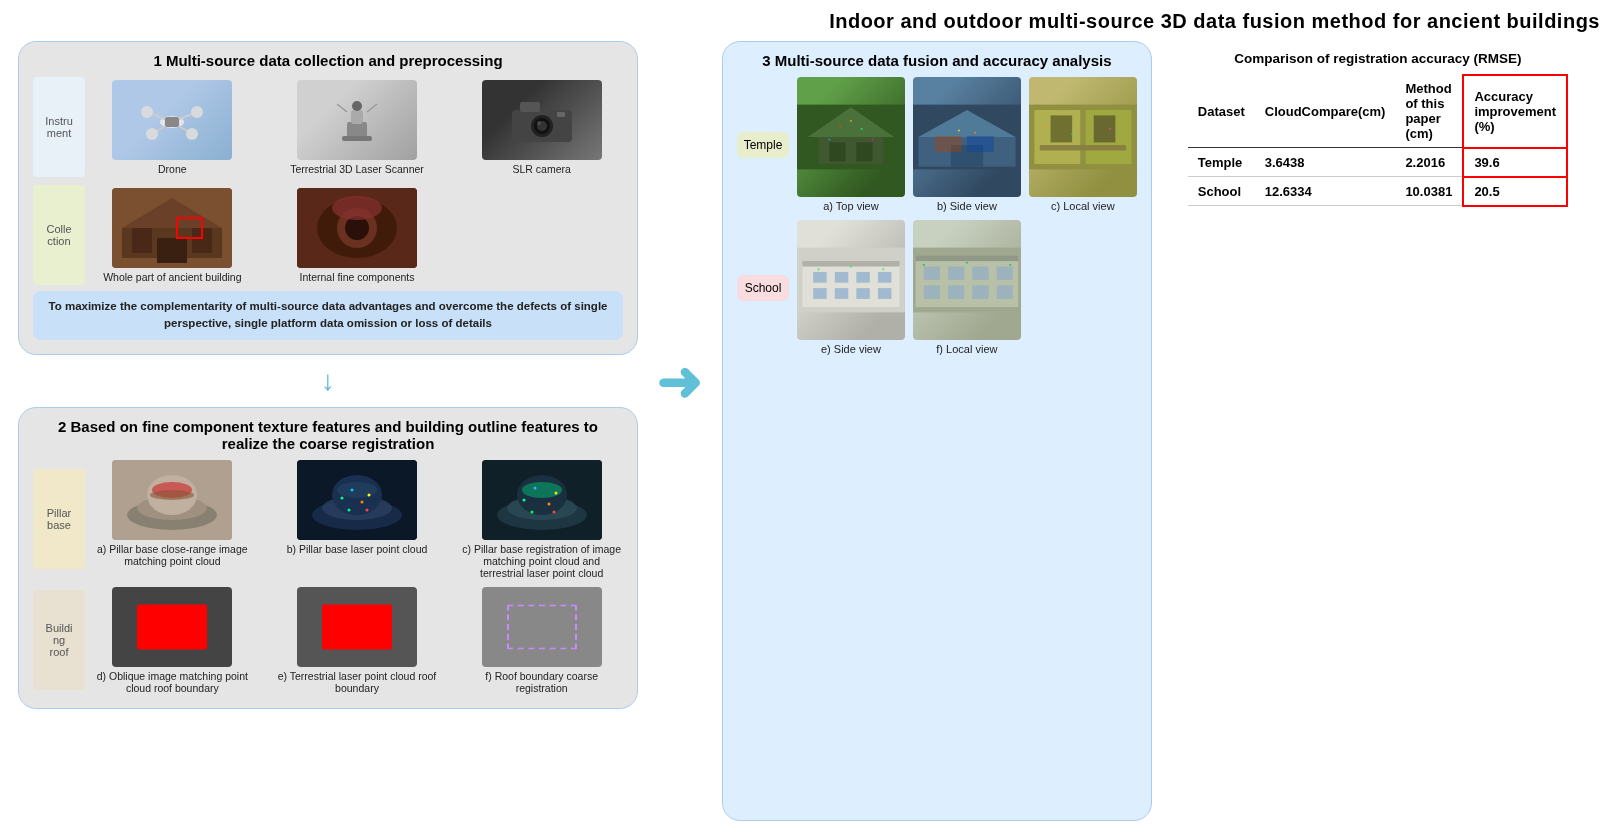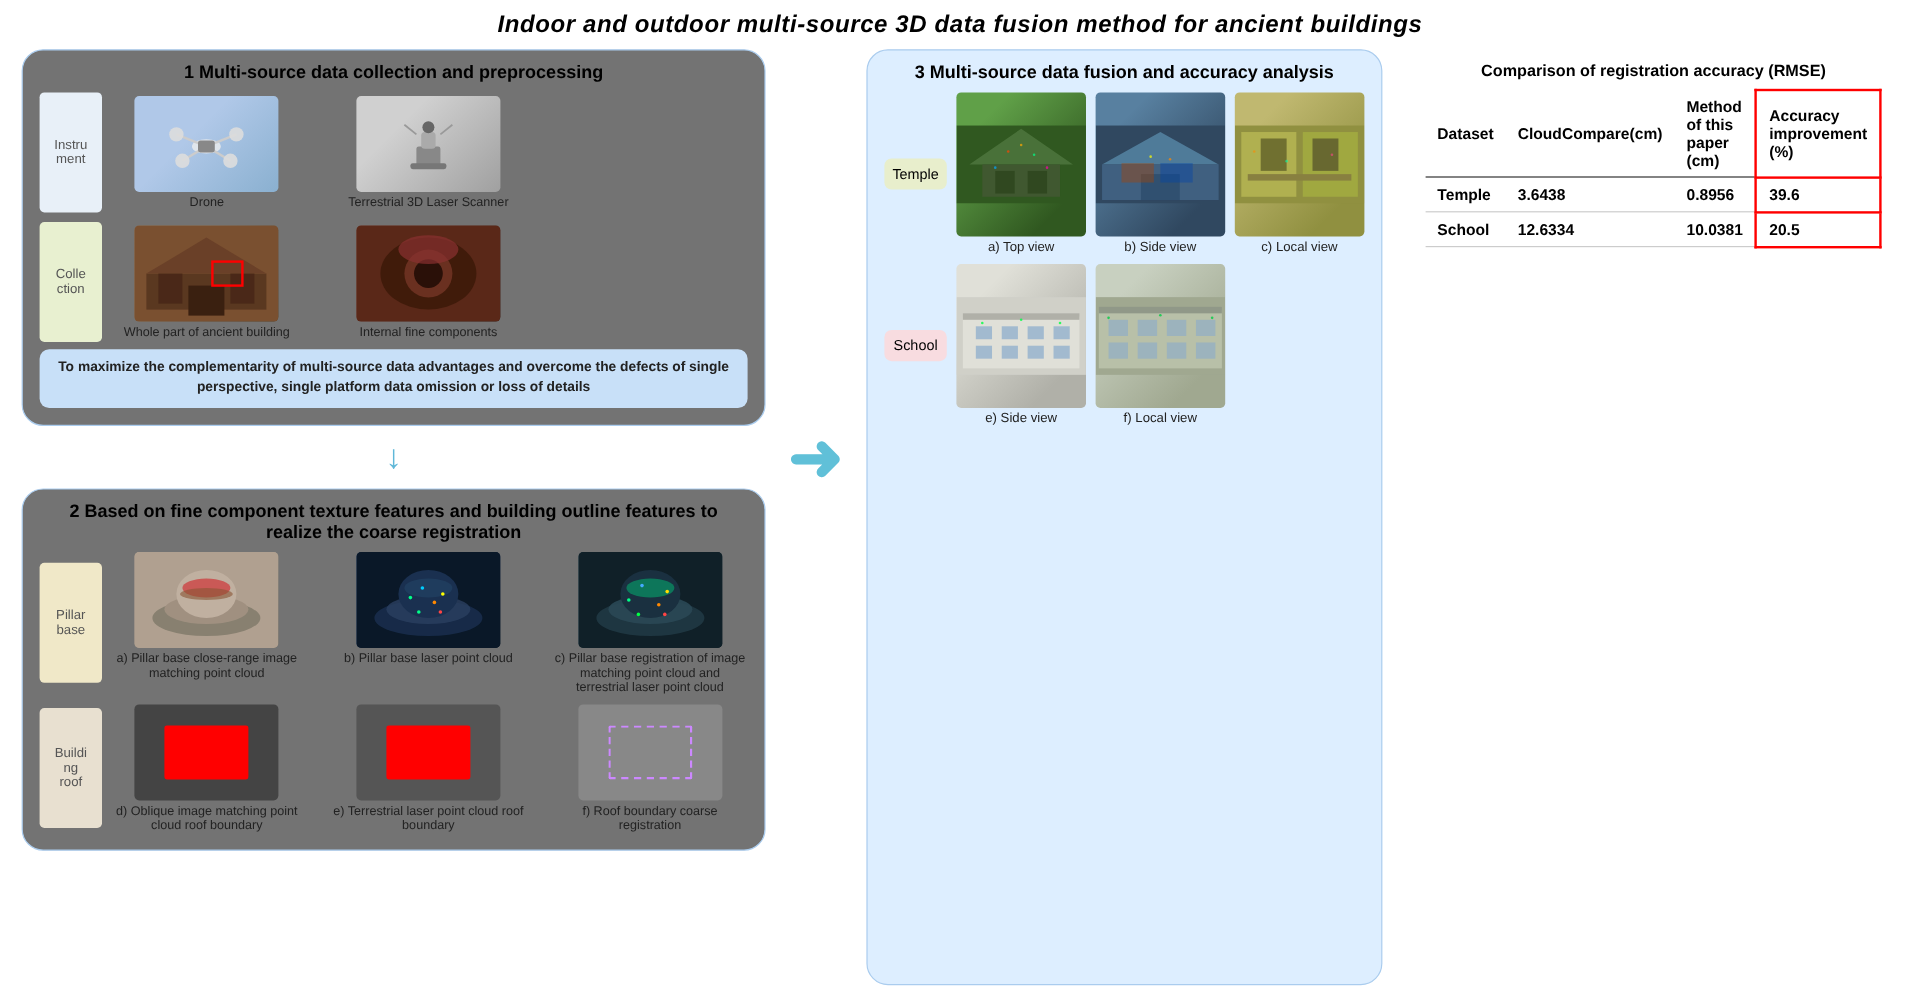--- a/index.html
+++ b/index.html
@@ -4,44 +4,43 @@
   <style>
     * { box-sizing: border-box; margin: 0; padding: 0; }
     body {
       font-family: Arial, sans-serif;
       background: #fff;
       width: 1600px;
       min-height: 826px;
       overflow: hidden;
     }
     .main-title {
-      text-align: center;
+      text-align: right;
       font-weight: bold;
       font-size: 20px;
       padding: 10px 0 8px 0;
       letter-spacing: 0.5px;
-      font-style: italic;
     }
     .content-wrapper {
       display: flex;
       flex-direction: row;
       gap: 12px;
       padding: 0 18px 10px 18px;
       height: 790px;
     }
     
     .left-panel {
       display: flex;
       flex-direction: column;
       gap: 10px;
       width: 620px;
       flex-shrink: 0;
     }
     .section-box {
-      background: #737373;
+      background: #e5e5e5;
       border-radius: 18px;
       padding: 10px 14px 14px 14px;
       border: 1.5px solid #aaccee;
     }
     .section-title {
       font-weight: bold;
       font-size: 15px;
       text-align: center;
       margin-bottom: 8px;
     }
@@ -311,20 +310,34 @@
                 <svg width="80" height="55" viewBox="0 0 80 55">
                   <rect x="30" y="30" width="20" height="18" rx="2" fill="#888"></rect>
                   <rect x="34" y="18" width="12" height="14" rx="3" fill="#aaa"></rect>
                   <circle cx="40" cy="14" r="5" fill="#666"></circle>
                   <line x1="20" y1="12" x2="30" y2="20" stroke="#999" stroke-width="1.5"></line>
                   <line x1="60" y1="12" x2="50" y2="20" stroke="#999" stroke-width="1.5"></line>
                   <rect x="25" y="44" width="30" height="5" rx="2" fill="#777"></rect>
                 </svg>
               </div>
               <div class="img-label">Terrestrial 3D Laser Scanner</div>
+            </div>
+            <div class="grid-item">
+              <div class="img-placeholder camera-img">
+                <svg width="80" height="55" viewBox="0 0 80 55">
+                  <rect x="10" y="18" width="60" height="32" rx="4" fill="#444"></rect>
+                  <rect x="18" y="10" width="20" height="10" rx="2" fill="#555"></rect>
+                  <circle cx="40" cy="34" r="11" fill="#222"></circle>
+                  <circle cx="40" cy="34" r="8" fill="#111"></circle>
+                  <circle cx="40" cy="34" r="5" fill="#333"></circle>
+                  <circle cx="37" cy="31" r="2" fill="#666" opacity="0.5"></circle>
+                  <rect x="55" y="20" width="8" height="5" rx="1" fill="#666"></rect>
+                </svg>
+              </div>
+              <div class="img-label">SLR camera</div>
             </div>
           </div>
         </div>
 
         <div class="row-with-label" style="margin-top:8px;">
           <div class="label-left" style="height:100px; background:#e8f0d0;">Colle<br>ction</div>
           <div class="row-items">
             <div class="grid-item" style="position:relative;">
               <div class="img-placeholder temple-collection-img">
                 <svg width="120" height="80" viewBox="0 0 120 80">
@@ -569,21 +582,21 @@
               <th>Dataset</th>
               <th>CloudCompare(cm)</th>
               <th>Method of this paper (cm)</th>
               <th class="highlight-col">Accuracy improvement (%)</th>
             </tr>
           </thead>
           <tbody>
             <tr>
               <td><strong>Temple</strong></td>
               <td><strong>3.6438</strong></td>
-              <td><strong>0.8956</strong></td>
+              <td><strong>2.2016</strong></td>
               <td class="highlight-col"><strong>39.6</strong></td>
             </tr>
             <tr>
               <td><strong>School</strong></td>
               <td><strong>12.6334</strong></td>
               <td><strong>10.0381</strong></td>
               <td class="highlight-col"><strong>20.5</strong></td>
             </tr>
           </tbody>
         </table>

